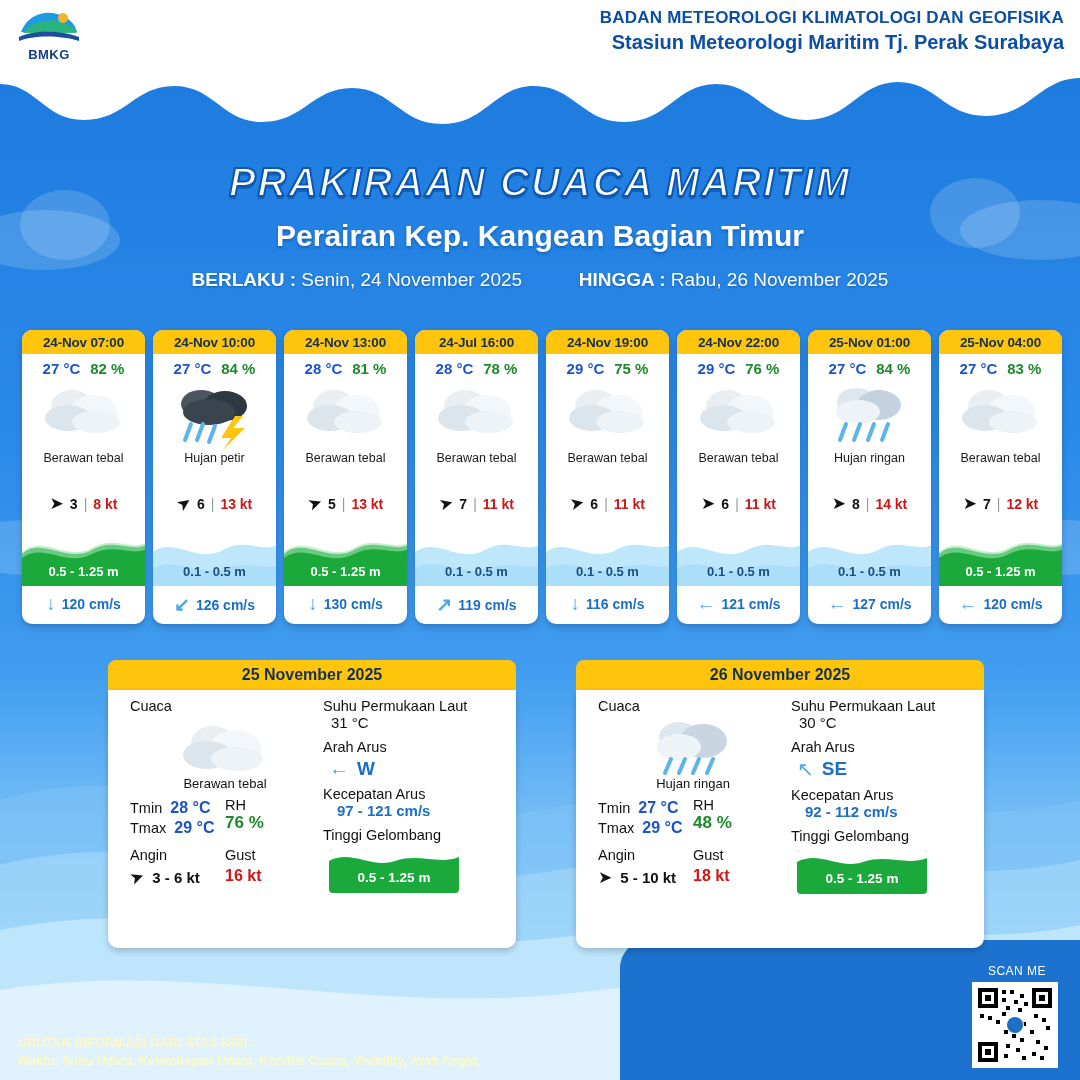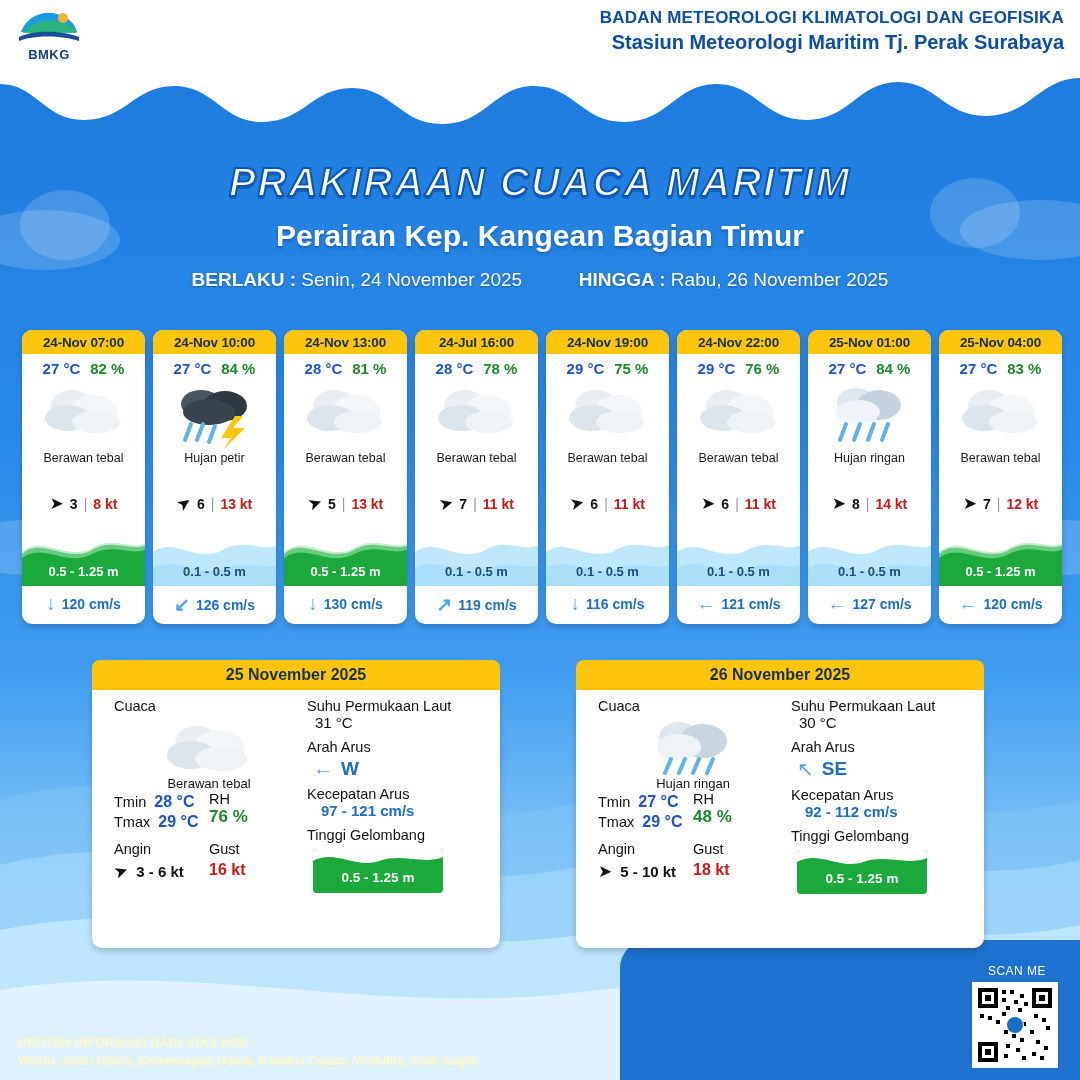--- a/index.html
+++ b/index.html
@@ -86,36 +86,36 @@
     position: absolute; left: 0; right: 0; bottom: 7px; text-align: center;
     font-size: 13px; font-weight: bold; color: #ffffff;
   }
   .wave-box.low .label { color: #1c4f7a; }
   .card-cur {
     display:flex; align-items:center; justify-content:center; gap: 6px;
     padding: 7px 0 8px; font-size: 14px; color: #1b6fc4; font-weight: bold;
   }
   
   .daily { position: absolute; top: 660px; z-index: 6; width: 408px; }
-  .daily.left { left: 92px; }
+  .daily.left { left: 108px; }
   .daily.right { left: 576px; }
   .daily-head {
     background: #ffc40c; color: #15314f; font-weight: bold; font-size: 16px;
     text-align:center; padding: 6px 0; border-radius: 8px 8px 0 0;
   }
   .daily-body {
     background: #fff; border-radius: 0 0 10px 10px; height: 258px; position: relative;
     box-shadow: 0 3px 6px rgba(0,0,0,.2);
   }
   .dl { position: absolute; left: 22px; top: 8px; width: 190px; }
   .dr { position: absolute; left: 215px; top: 8px; width: 185px; }
   .lbl { font-size: 14.5px; color: #111; }
   .dl .cond-icon { height: 64px; display:flex; align-items:center; justify-content:center; margin-top: 2px; }
   .dl .cond-text { text-align:center; font-size: 13px; color:#111; margin-top: -4px; }
-  .grid2 { display: flex; }
+  .grid2 { display: flex; margin-top: 6px; }
   .grid2 .c { width: 50%; }
   .val-blue { color: #1b54c9; font-weight: bold; font-size: 16px; }
   .val-green { color: #1c8a2a; font-weight: bold; font-size: 17px; }
   .val-red { color: #d01616; font-weight: bold; font-size: 16px; }
   .val-dark { color: #111; font-weight: bold; font-size: 15px; }
   .row-line { display:flex; align-items: center; gap: 8px; margin-top: 2px; }
   .dr .sst-val { font-size: 15px; color: #111; margin-left: 8px; }
   .dr .cur-dir { font-size: 19px; font-weight: bold; color: #1b6fc4; }
   .dr .cur-spd { font-size: 15px; color:#1b6fc4; font-weight: bold; margin-left: 14px;}
   .dr .wave-mini { margin-top: 6px; width: 130px; height: 44px; position: relative; margin-left: 6px;}

